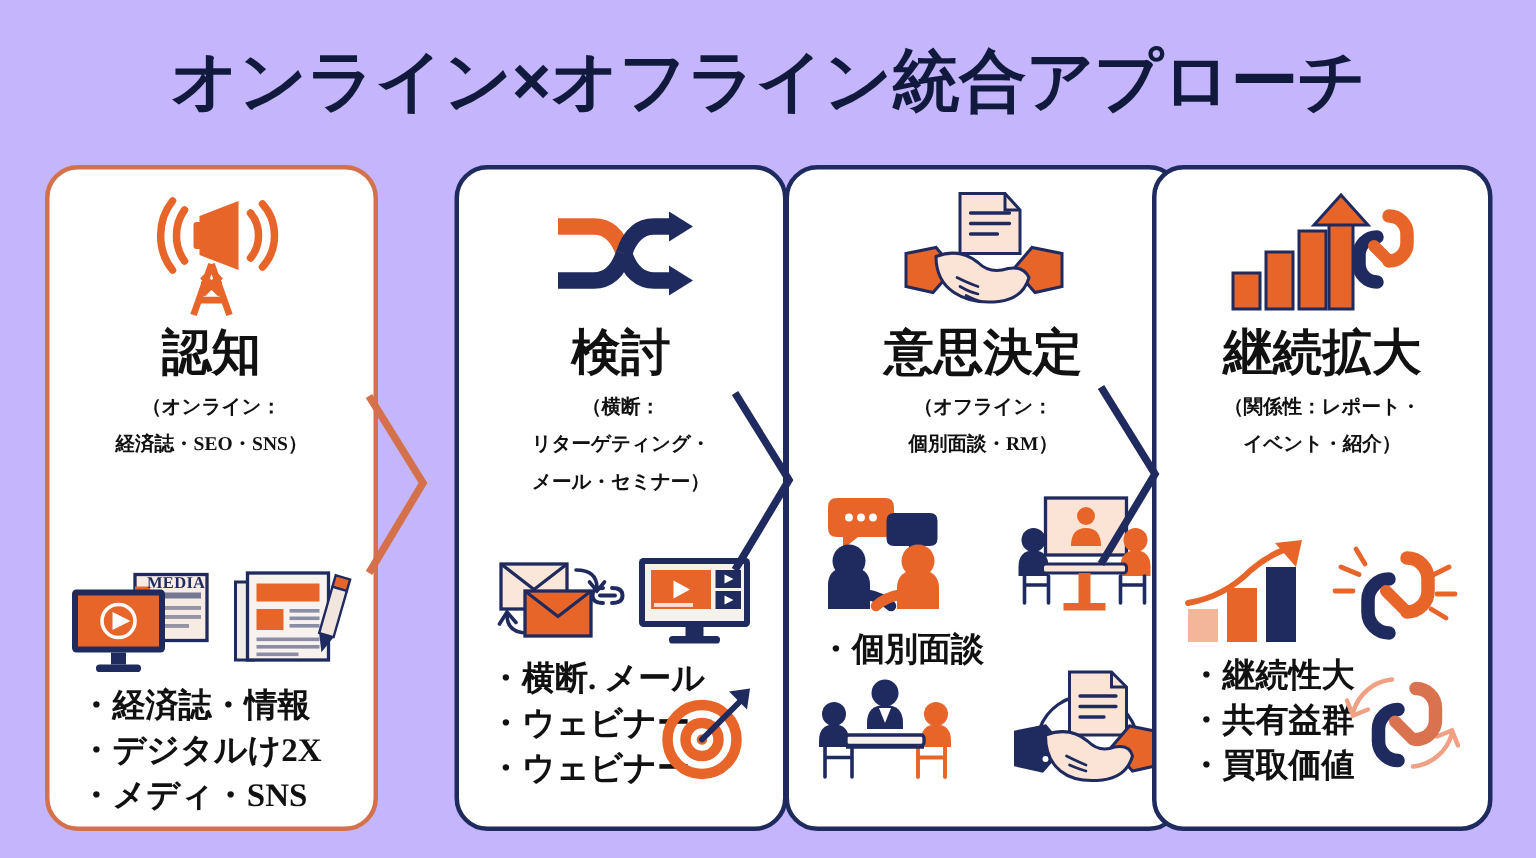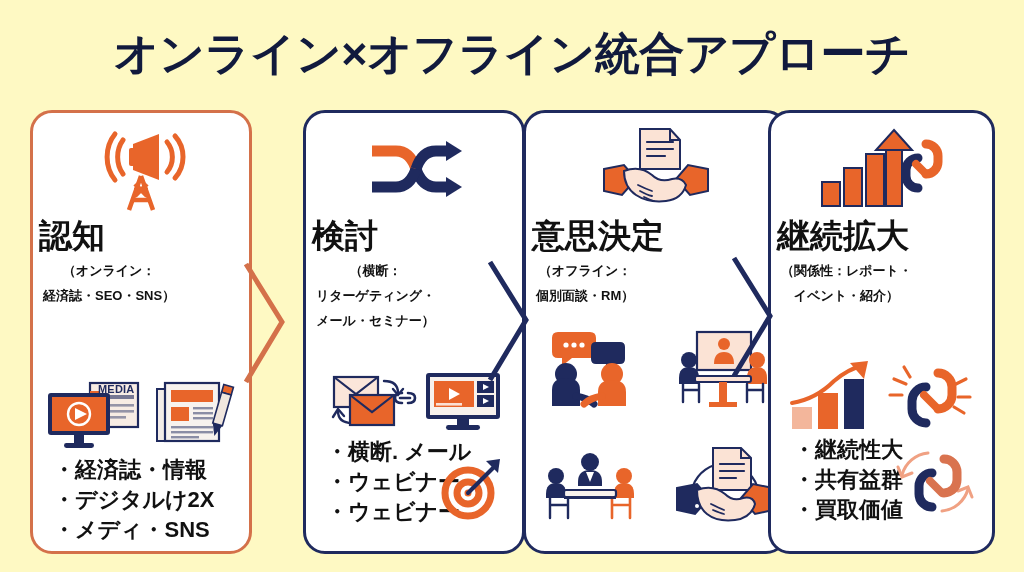--- a/index.html
+++ b/index.html
@@ -12,21 +12,21 @@
     width: 1024px;
     height: 572px;
     overflow: hidden;
     font-family: "Liberation Sans", "DejaVu Sans", sans-serif;
     position: relative;
   }
   #canvas {
     position: relative;
     width: 1024px;
     height: 572px;
-    background: #fef9c3;
+    background: #c4b5fd;
   }
 
   
   #page-title {
     position: absolute;
     left: 0;
     top: 26px;
     width: 1024px;
     text-align: center;
     font-size: 45px;
@@ -48,23 +48,24 @@
     border: 3px solid #1f2a5e;
     overflow: hidden;
   }
   .card.accent-orange { border-color: #d4714a; }
 
   .card-inner {
     position: absolute;
     left: 0; top: 0; right: 0; bottom: 0;
     display: flex;
     flex-direction: column;
-    align-items: flex-start;
+    align-items: center;
     padding: 10px 6px 6px 6px;
     box-sizing: border-box;
+    font-family: Liberation Serif, serif;
   }
 
   .card-hero {
     height: 92px;
     display: flex;
     align-items: center;
     justify-content: center;
     width: 100%;
   }
   .card-heading {
@@ -380,20 +381,23 @@
             <rect x="20" y="46" width="56" height="6" rx="2" fill="#fbe3d5" stroke="#1f2a5e" stroke-width="2"></rect>
             <rect x="44" y="52" width="8" height="22" fill="#e8652a"></rect>
             <rect x="34" y="72" width="28" height="5" fill="#e8652a"></rect>
             <g stroke="#1f2a5e" stroke-width="2.4" fill="none" stroke-linecap="round">
               <path d="M8 54 v18 M24 54 v18 M8 60 h16"></path>
               <path d="M72 54 v18 M88 54 v18 M72 60 h16"></path>
             </g>
           </svg>
         </div>
 
+        <div class="c3-bullet">
+          <span>・個別面談</span>
+        </div>
 
         <div class="c3-icon" style="left:10px; top:118px;">
           <svg width="96" height="76" viewBox="0 0 96 76">
             <circle cx="48" cy="14" r="9" fill="#1f2a5e"></circle>
             <path d="M36 34 q0 -12 12 -12 q12 0 12 12 v4 h-24 Z" fill="#1f2a5e"></path>
             <path d="M44 24 l4 10 l4 -10" fill="#ffffff"></path>
             <circle cx="14" cy="28" r="8" fill="#1f2a5e"></circle>
             <path d="M4 46 q0 -11 10 -11 q10 0 10 11 v4 h-20 Z" fill="#1f2a5e"></path>
             <circle cx="82" cy="28" r="8" fill="#e8652a"></circle>
             <path d="M72 46 q0 -11 10 -11 q10 0 10 11 v4 h-20 Z" fill="#e8652a"></path>
@@ -424,21 +428,21 @@
             <g fill="none" stroke="#1f2a5e" stroke-width="1.8" stroke-linecap="round">
               <path d="M36 62 q8 4 13 6"></path>
               <path d="M38 68 q7 3 11 4"></path>
             </g>
           </svg>
         </div>
       </div>
     </div>
   </div>
 
-  <div class="card" style="left:768px; width:227px;">
+  <div class="card" style="left:768px; width:227px;border-radius:21px;">
     <div class="card-inner">
 
       <div class="card-hero">
         <svg width="124" height="82" viewBox="0 0 124 82">
           <rect x="2" y="54" width="18" height="24" fill="#e8652a" stroke="#1f2a5e" stroke-width="2"></rect>
           <rect x="24" y="40" width="18" height="38" fill="#e8652a" stroke="#1f2a5e" stroke-width="2"></rect>
           <rect x="46" y="26" width="18" height="52" fill="#e8652a" stroke="#1f2a5e" stroke-width="2"></rect>
           <rect x="66" y="16" width="16" height="62" fill="#e8652a" stroke="#1f2a5e" stroke-width="2"></rect>
           <path d="M74 2 L92 22 L56 22 Z" fill="#e8652a" stroke="#1f2a5e" stroke-width="2"></path>
           <g fill="none" stroke="#e8652a" stroke-width="9" stroke-linecap="round">

